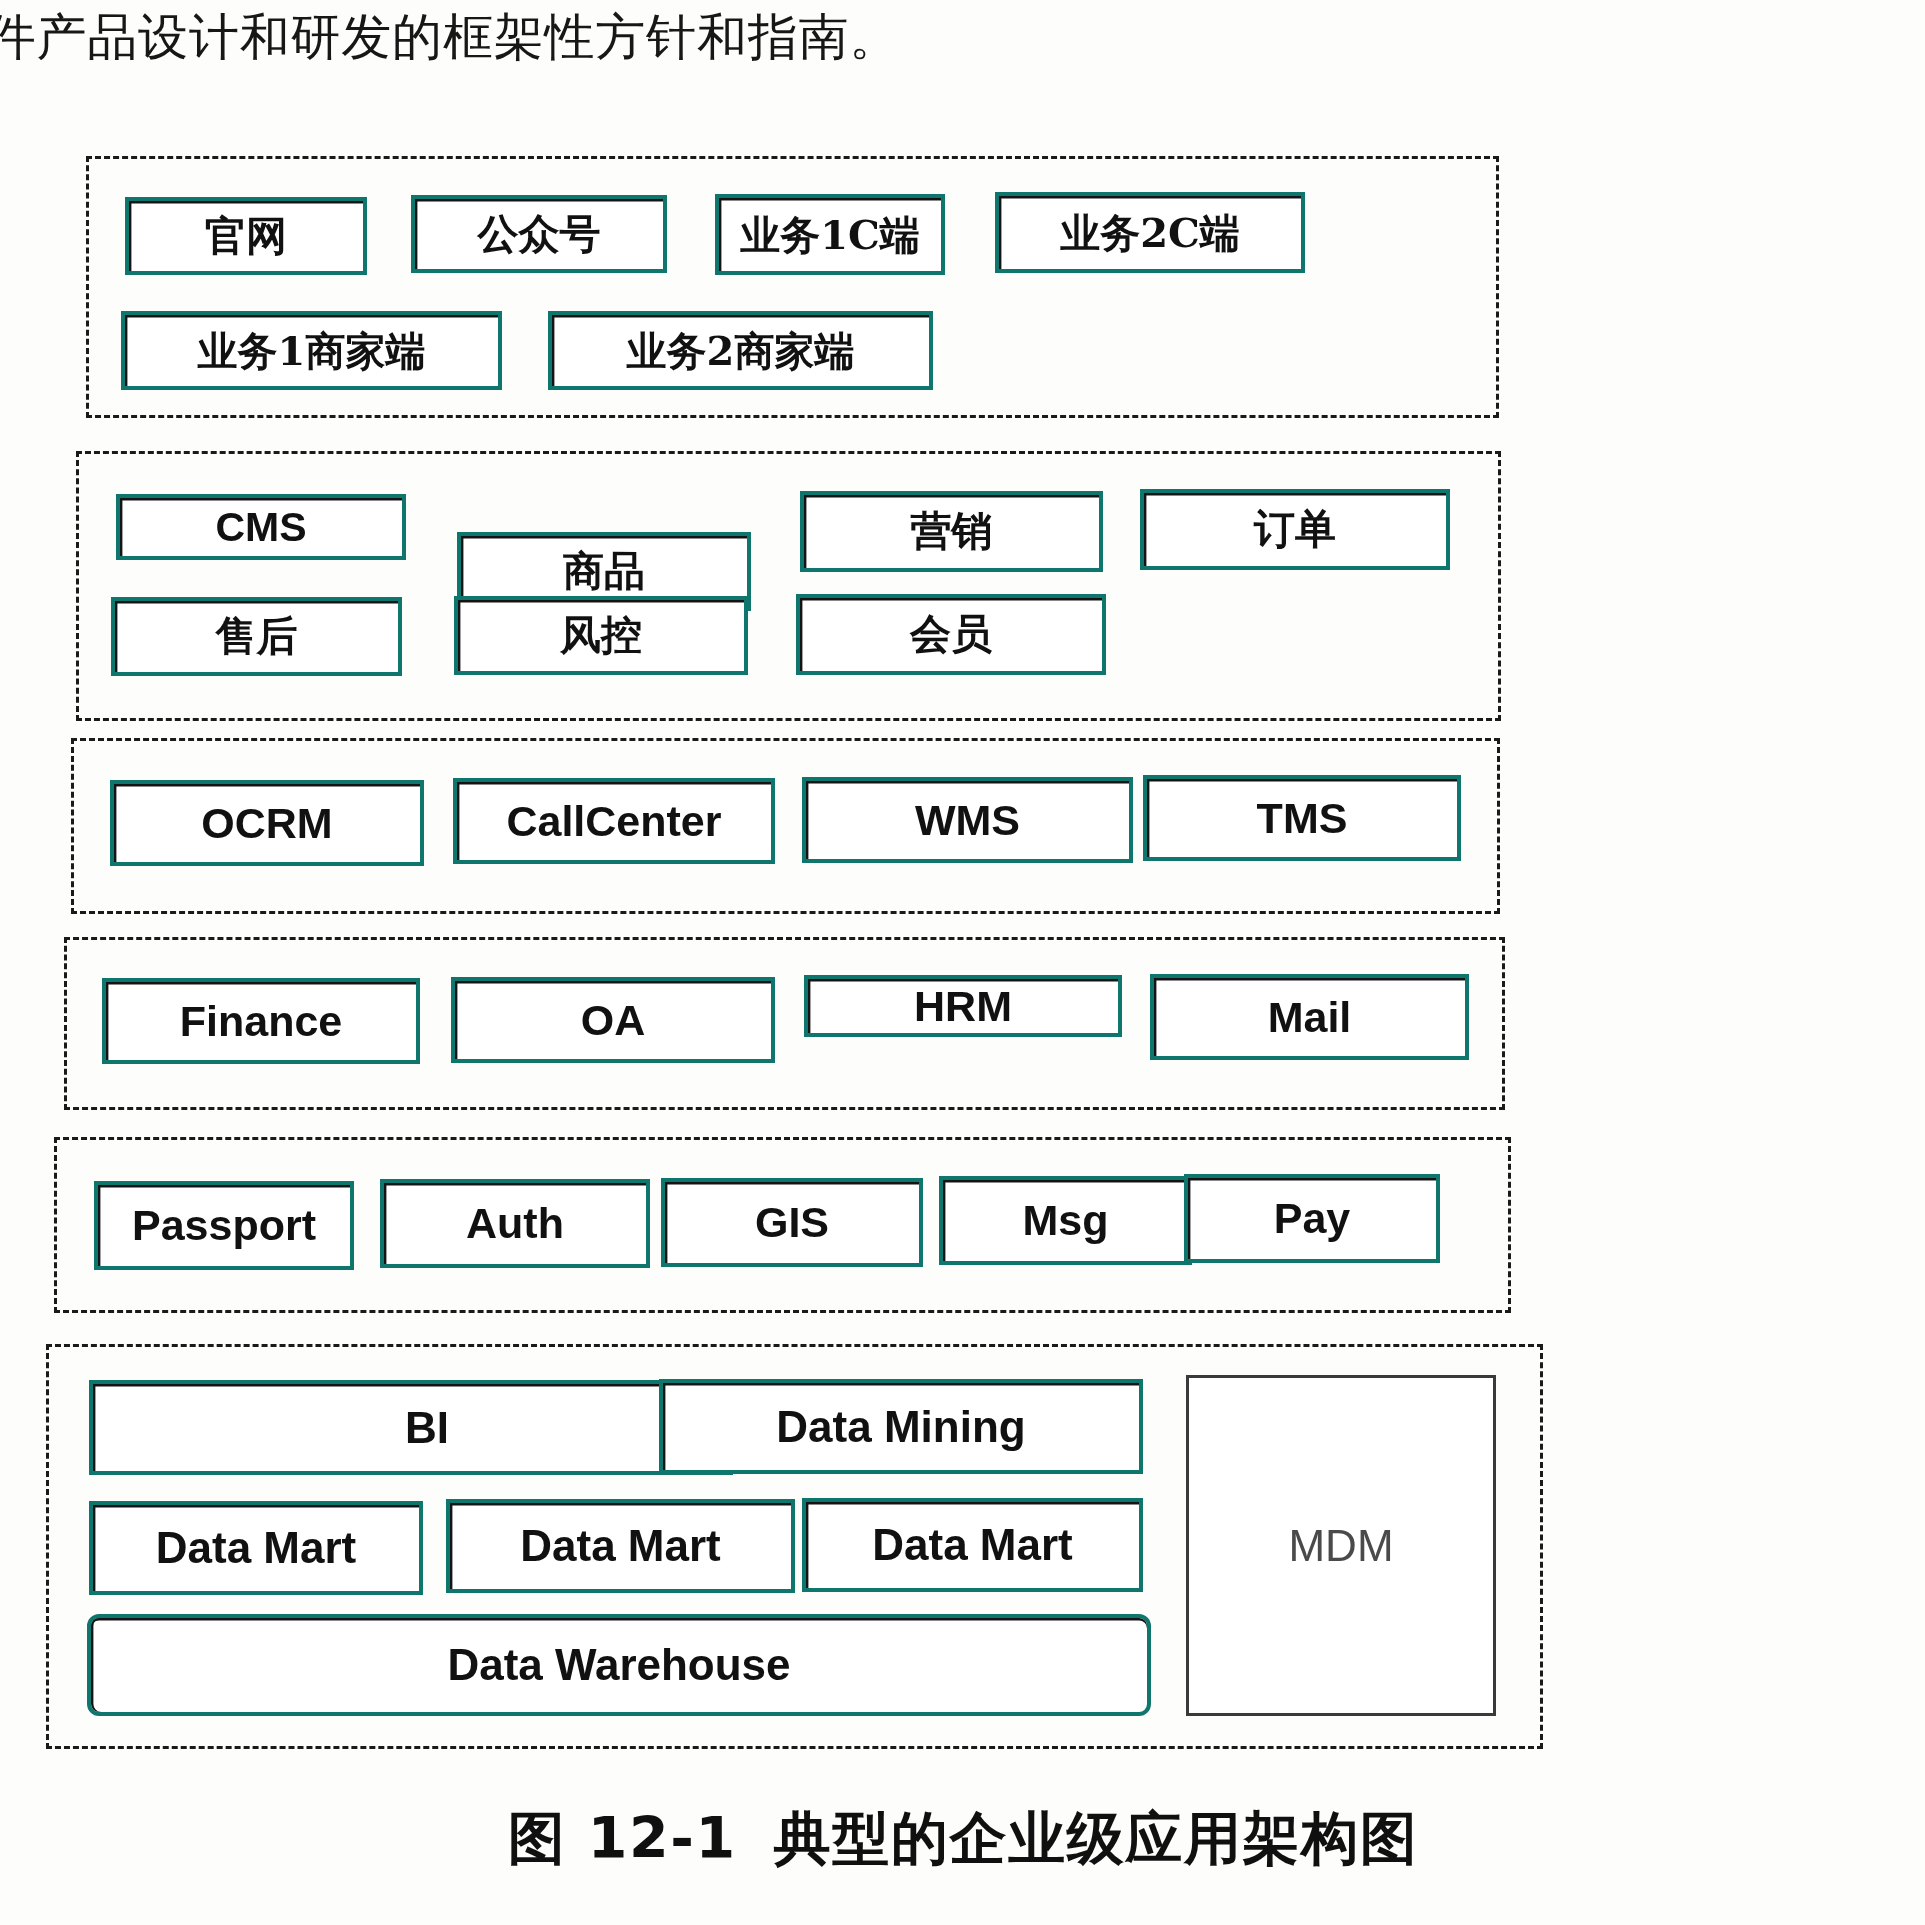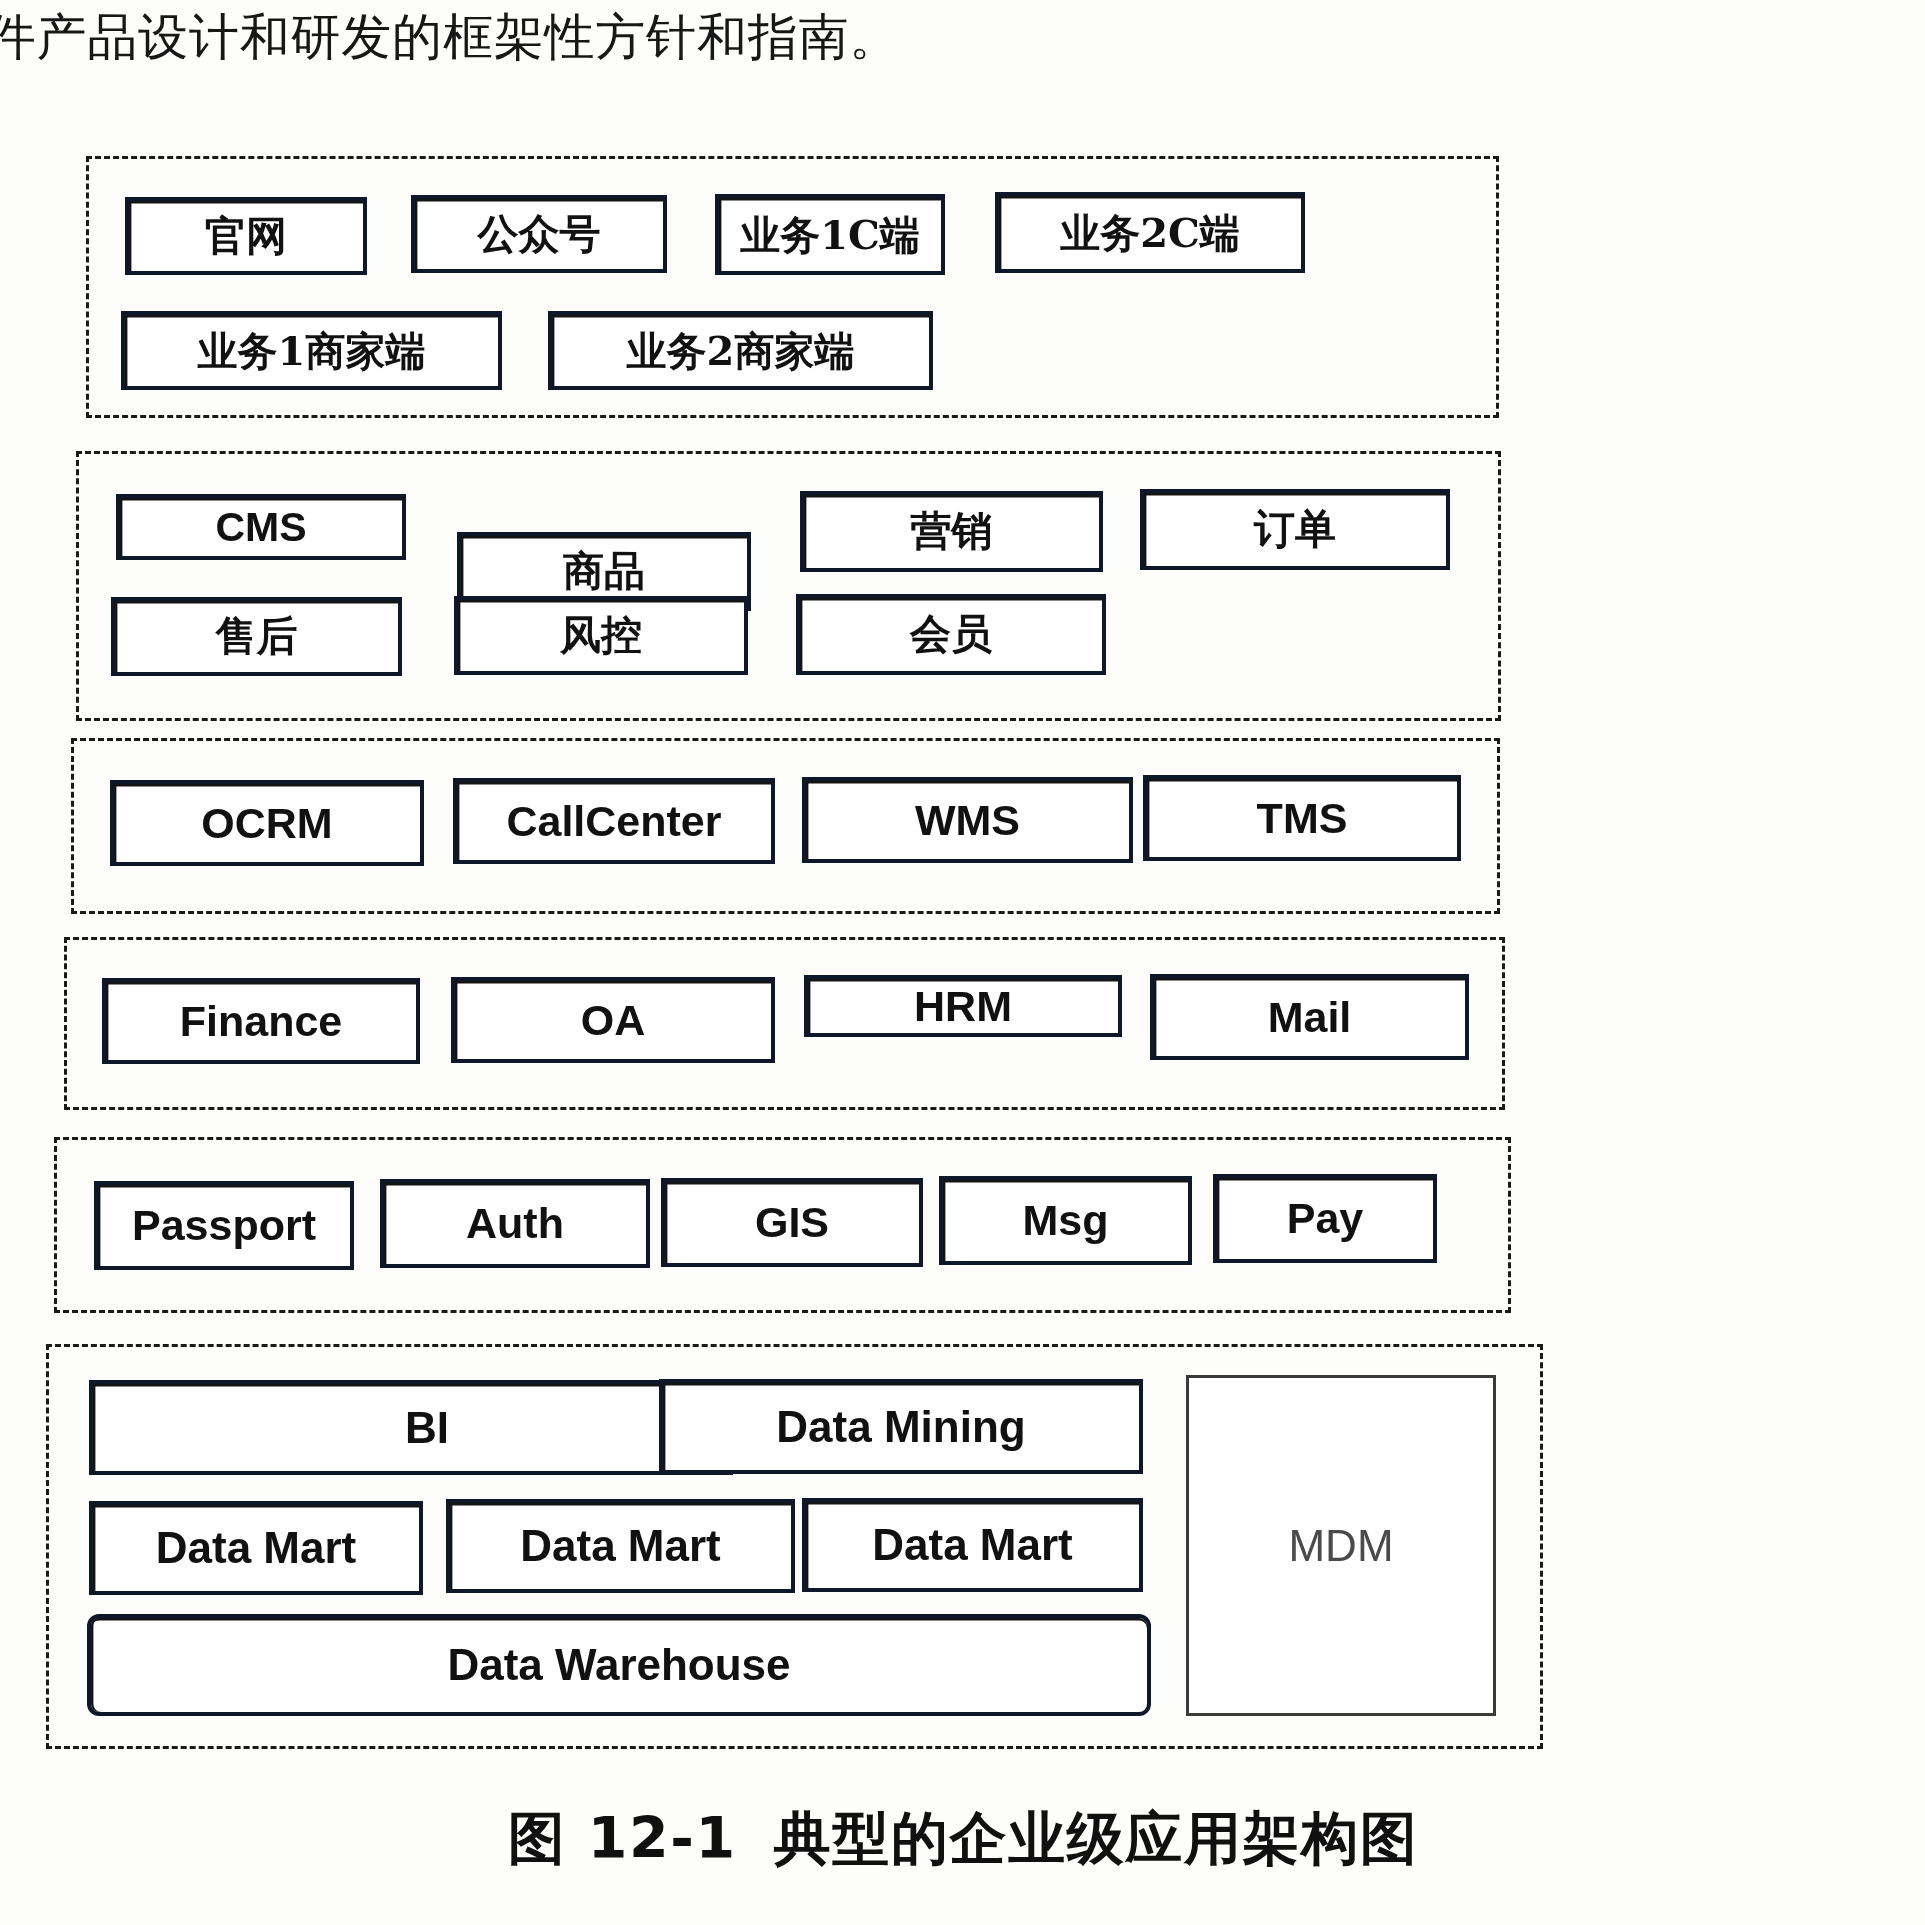--- a/index.html
+++ b/index.html
@@ -43,21 +43,21 @@
     position: absolute;
     border: 3.2px dashed #1a1a1a;
     box-sizing: border-box;
     background: transparent;
   }
 
   
   .box {
     position: absolute;
     box-sizing: border-box;
-    border: 4px solid #0f172a;
+    border: 4px solid #0f766e;
     background: #ffffff;
     display: flex;
     align-items: center;
     justify-content: center;
     text-align: center;
     color: #111111;
     line-height: 1;
     
     box-shadow: inset 0 2.4px 0 0 #141414, inset 2.4px 0 0 0 #141414;
   }
@@ -123,21 +123,21 @@
       <div class="box latin" style="left: 802px; top: 777px; width: 331px; height: 86px; font-size: 43px;">WMS</div>
       <div class="box latin" style="left: 1143px; top: 775px; width: 318px; height: 86px; font-size: 43px;">TMS</div>
       <div class="box latin" style="left: 102px; top: 978px; width: 318px; height: 86px; font-size: 43px;">Finance</div>
       <div class="box latin" style="left: 451px; top: 977px; width: 324px; height: 86px; font-size: 43px;">OA</div>
       <div class="box latin" style="left: 804px; top: 975px; width: 318px; height: 62px; font-size: 43px;">HRM</div>
       <div class="box latin" style="left: 1150px; top: 974px; width: 319px; height: 86px; font-size: 43px;">Mail</div>
       <div class="box latin" style="left: 94px; top: 1181px; width: 260px; height: 89px; font-size: 43px;">Passport</div>
       <div class="box latin" style="left: 380px; top: 1179px; width: 270px; height: 89px; font-size: 43px;">Auth</div>
       <div class="box latin" style="left: 661px; top: 1178px; width: 262px; height: 89px; font-size: 43px;">GIS</div>
       <div class="box latin" style="left: 939px; top: 1176px; width: 253px; height: 89px; font-size: 43px;">Msg</div>
-      <div class="box latin" style="left: 1213px; top: 1174px; width: 224px; height: 89px; font-size: 43px;">Pay</div>
+      <div class="box latin" style="left: 1184px; top: 1174px; width: 256px; height: 89px; font-size: 43px;">Pay</div>
       <div class="box latin" style="left: 89px; top: 1380px; width: 644px; height: 95px; font-size: 44px; padding-left: 32px;">BI</div>
       <div class="box latin" style="left: 659px; top: 1379px; width: 484px; height: 95px; font-size: 44px;">Data Mining</div>
       <div class="box latin" style="left: 89px; top: 1501px; width: 334px; height: 94px; font-size: 44px;">Data Mart</div>
       <div class="box latin" style="left: 446px; top: 1499px; width: 349px; height: 94px; font-size: 44px;">Data Mart</div>
       <div class="box latin" style="left: 802px; top: 1498px; width: 341px; height: 94px; font-size: 44px;">Data Mart</div>
       <div class="box latin" style="left: 87px; top: 1614px; width: 1064px; height: 102px; font-size: 44px; border-radius: 12px;">Data Warehouse</div>
       <div class="box latin thin" style="left: 1186px; top: 1375px; width: 310px; height: 341px; font-size: 44px;">MDM</div>
     </div>
 
   <div id="caption">

